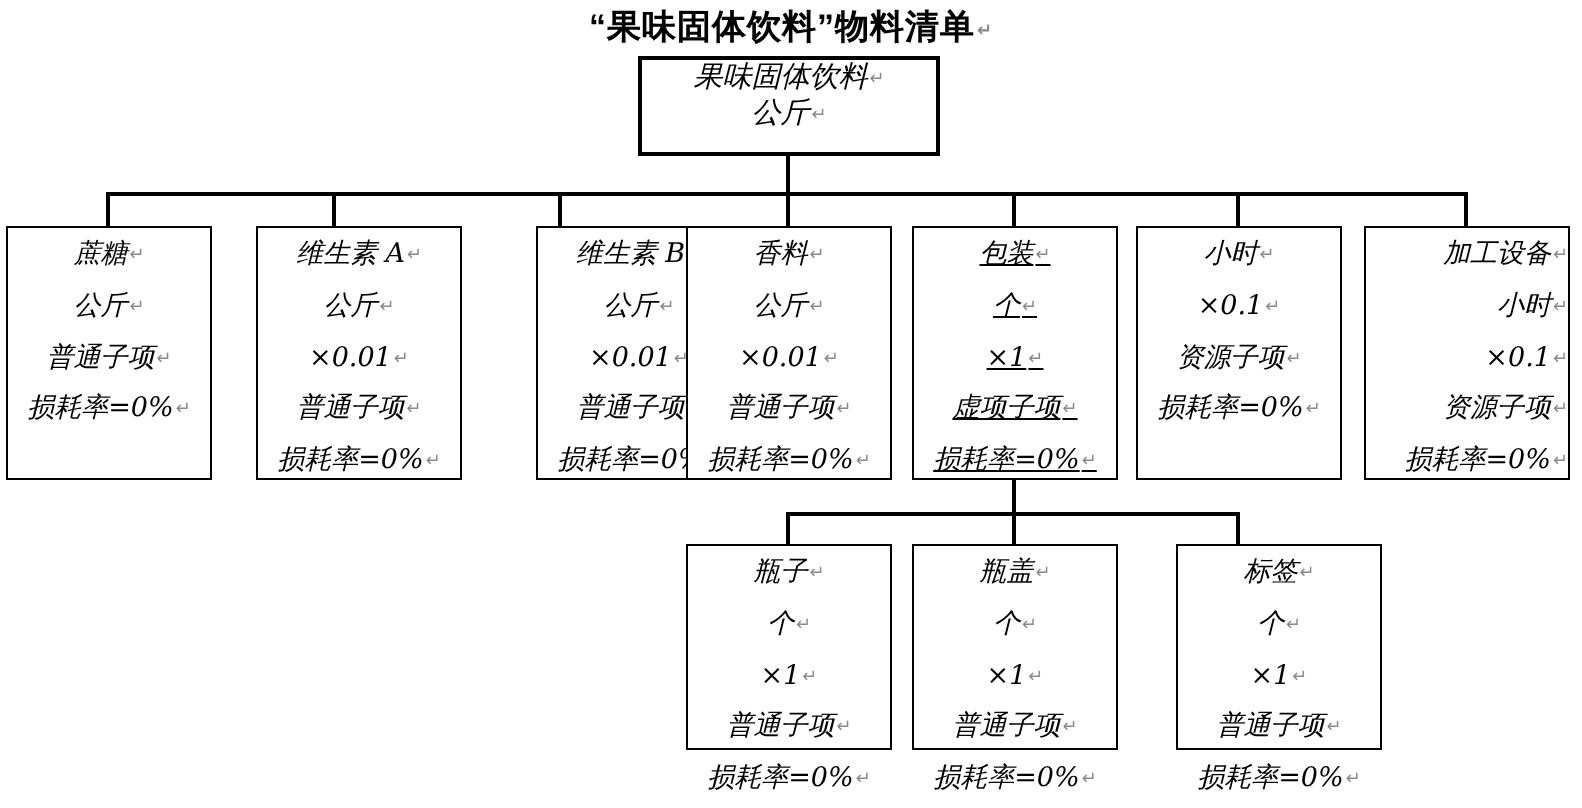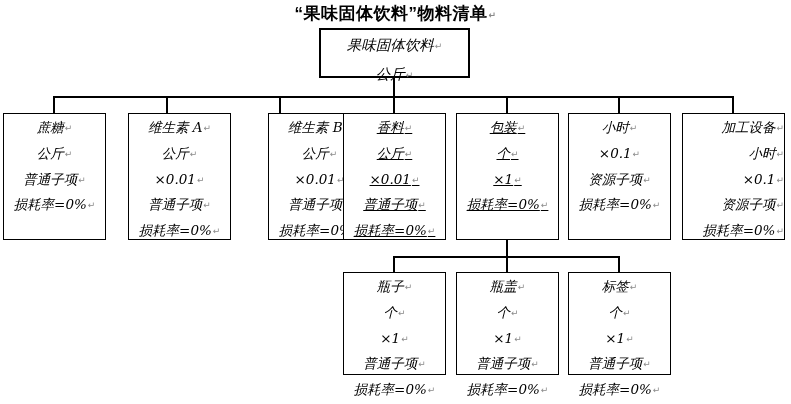--- a/index.html
+++ b/index.html
@@ -31,21 +31,21 @@
     text-align: center;
     font-style: italic;
   }
   .root-box {
     left: 319px; top: 28px;
     width: 151px; height: 50px;
     border-width: 2px;
     font-size: 14.5px;
     padding-top: 1px;
   }
-  .root-box .line { line-height: 28px; }
+  .root-box .line { line-height: 17px; }
   .child-box {
     width: 103px; height: 127px;
     top: 113px;
     font-size: 13.5px;
     padding-top: 1px;
   }
   .sub-box { top: 272px; height: 103px; }
   .child-box .line, .sub-box .line { line-height: 24.8px; white-space: nowrap; }
   .rm {
     font-style: normal;
@@ -95,32 +95,33 @@
   </div>
 
   <div class="box child-box" style="left:246px;margin-left:22px;">
     <div class="line"><span>维生素 B</span><span class="rm">↵</span></div>
     <div class="line"><span>公斤</span><span class="rm">↵</span></div>
     <div class="line"><span>×0.01</span><span class="rm">↵</span></div>
     <div class="line"><span>普通子项</span><span class="rm">↵</span></div>
     <div class="line"><span>损耗率=0%</span><span class="rm">↵</span></div>
   </div>
 
-  <div class="box child-box" style="left:343px;text-decoration:underline;">
+  <div class="box child-box" style="left:343px;">
     <div class="line"><span>香料</span><span class="rm">↵</span></div>
     <div class="line"><span>公斤</span><span class="rm">↵</span></div>
     <div class="line"><span>×0.01</span><span class="rm">↵</span></div>
     <div class="line"><span>普通子项</span><span class="rm">↵</span></div>
     <div class="line"><span>损耗率=0%</span><span class="rm">↵</span></div>
   </div>
 
   <div class="box child-box" style="left:456px;text-decoration:underline;">
     <div class="line"><span>包装</span><span class="rm">↵</span></div>
     <div class="line"><span>个</span><span class="rm">↵</span></div>
     <div class="line"><span>×1</span><span class="rm">↵</span></div>
+    <div class="line"><span>虚项子项</span><span class="rm">↵</span></div>
     <div class="line"><span>损耗率=0%</span><span class="rm">↵</span></div>
   </div>
 
   <div class="box child-box" style="left:568px;">
     <div class="line"><span>小时</span><span class="rm">↵</span></div>
     <div class="line"><span>×0.1</span><span class="rm">↵</span></div>
     <div class="line"><span>资源子项</span><span class="rm">↵</span></div>
     <div class="line"><span>损耗率=0%</span><span class="rm">↵</span></div>
   </div>
 
@@ -147,21 +148,21 @@
   </div>
 
   <div class="box child-box sub-box" style="left:456px;text-align:center;">
     <div class="line"><span>瓶盖</span><span class="rm">↵</span></div>
     <div class="line"><span>个</span><span class="rm">↵</span></div>
     <div class="line"><span>×1</span><span class="rm">↵</span></div>
     <div class="line"><span>普通子项</span><span class="rm">↵</span></div>
     <div class="line"><span>损耗率=0%</span><span class="rm">↵</span></div>
   </div>
 
-  <div class="box child-box sub-box" style="left:568px;">
+  <div class="box child-box sub-box" style="left:588px;">
     <div class="line"><span>标签</span><span class="rm">↵</span></div>
     <div class="line"><span>个</span><span class="rm">↵</span></div>
     <div class="line"><span>×1</span><span class="rm">↵</span></div>
     <div class="line"><span>普通子项</span><span class="rm">↵</span></div>
     <div class="line"><span>损耗率=0%</span><span class="rm">↵</span></div>
   </div>
 
 </div>
 
 </body></html>

